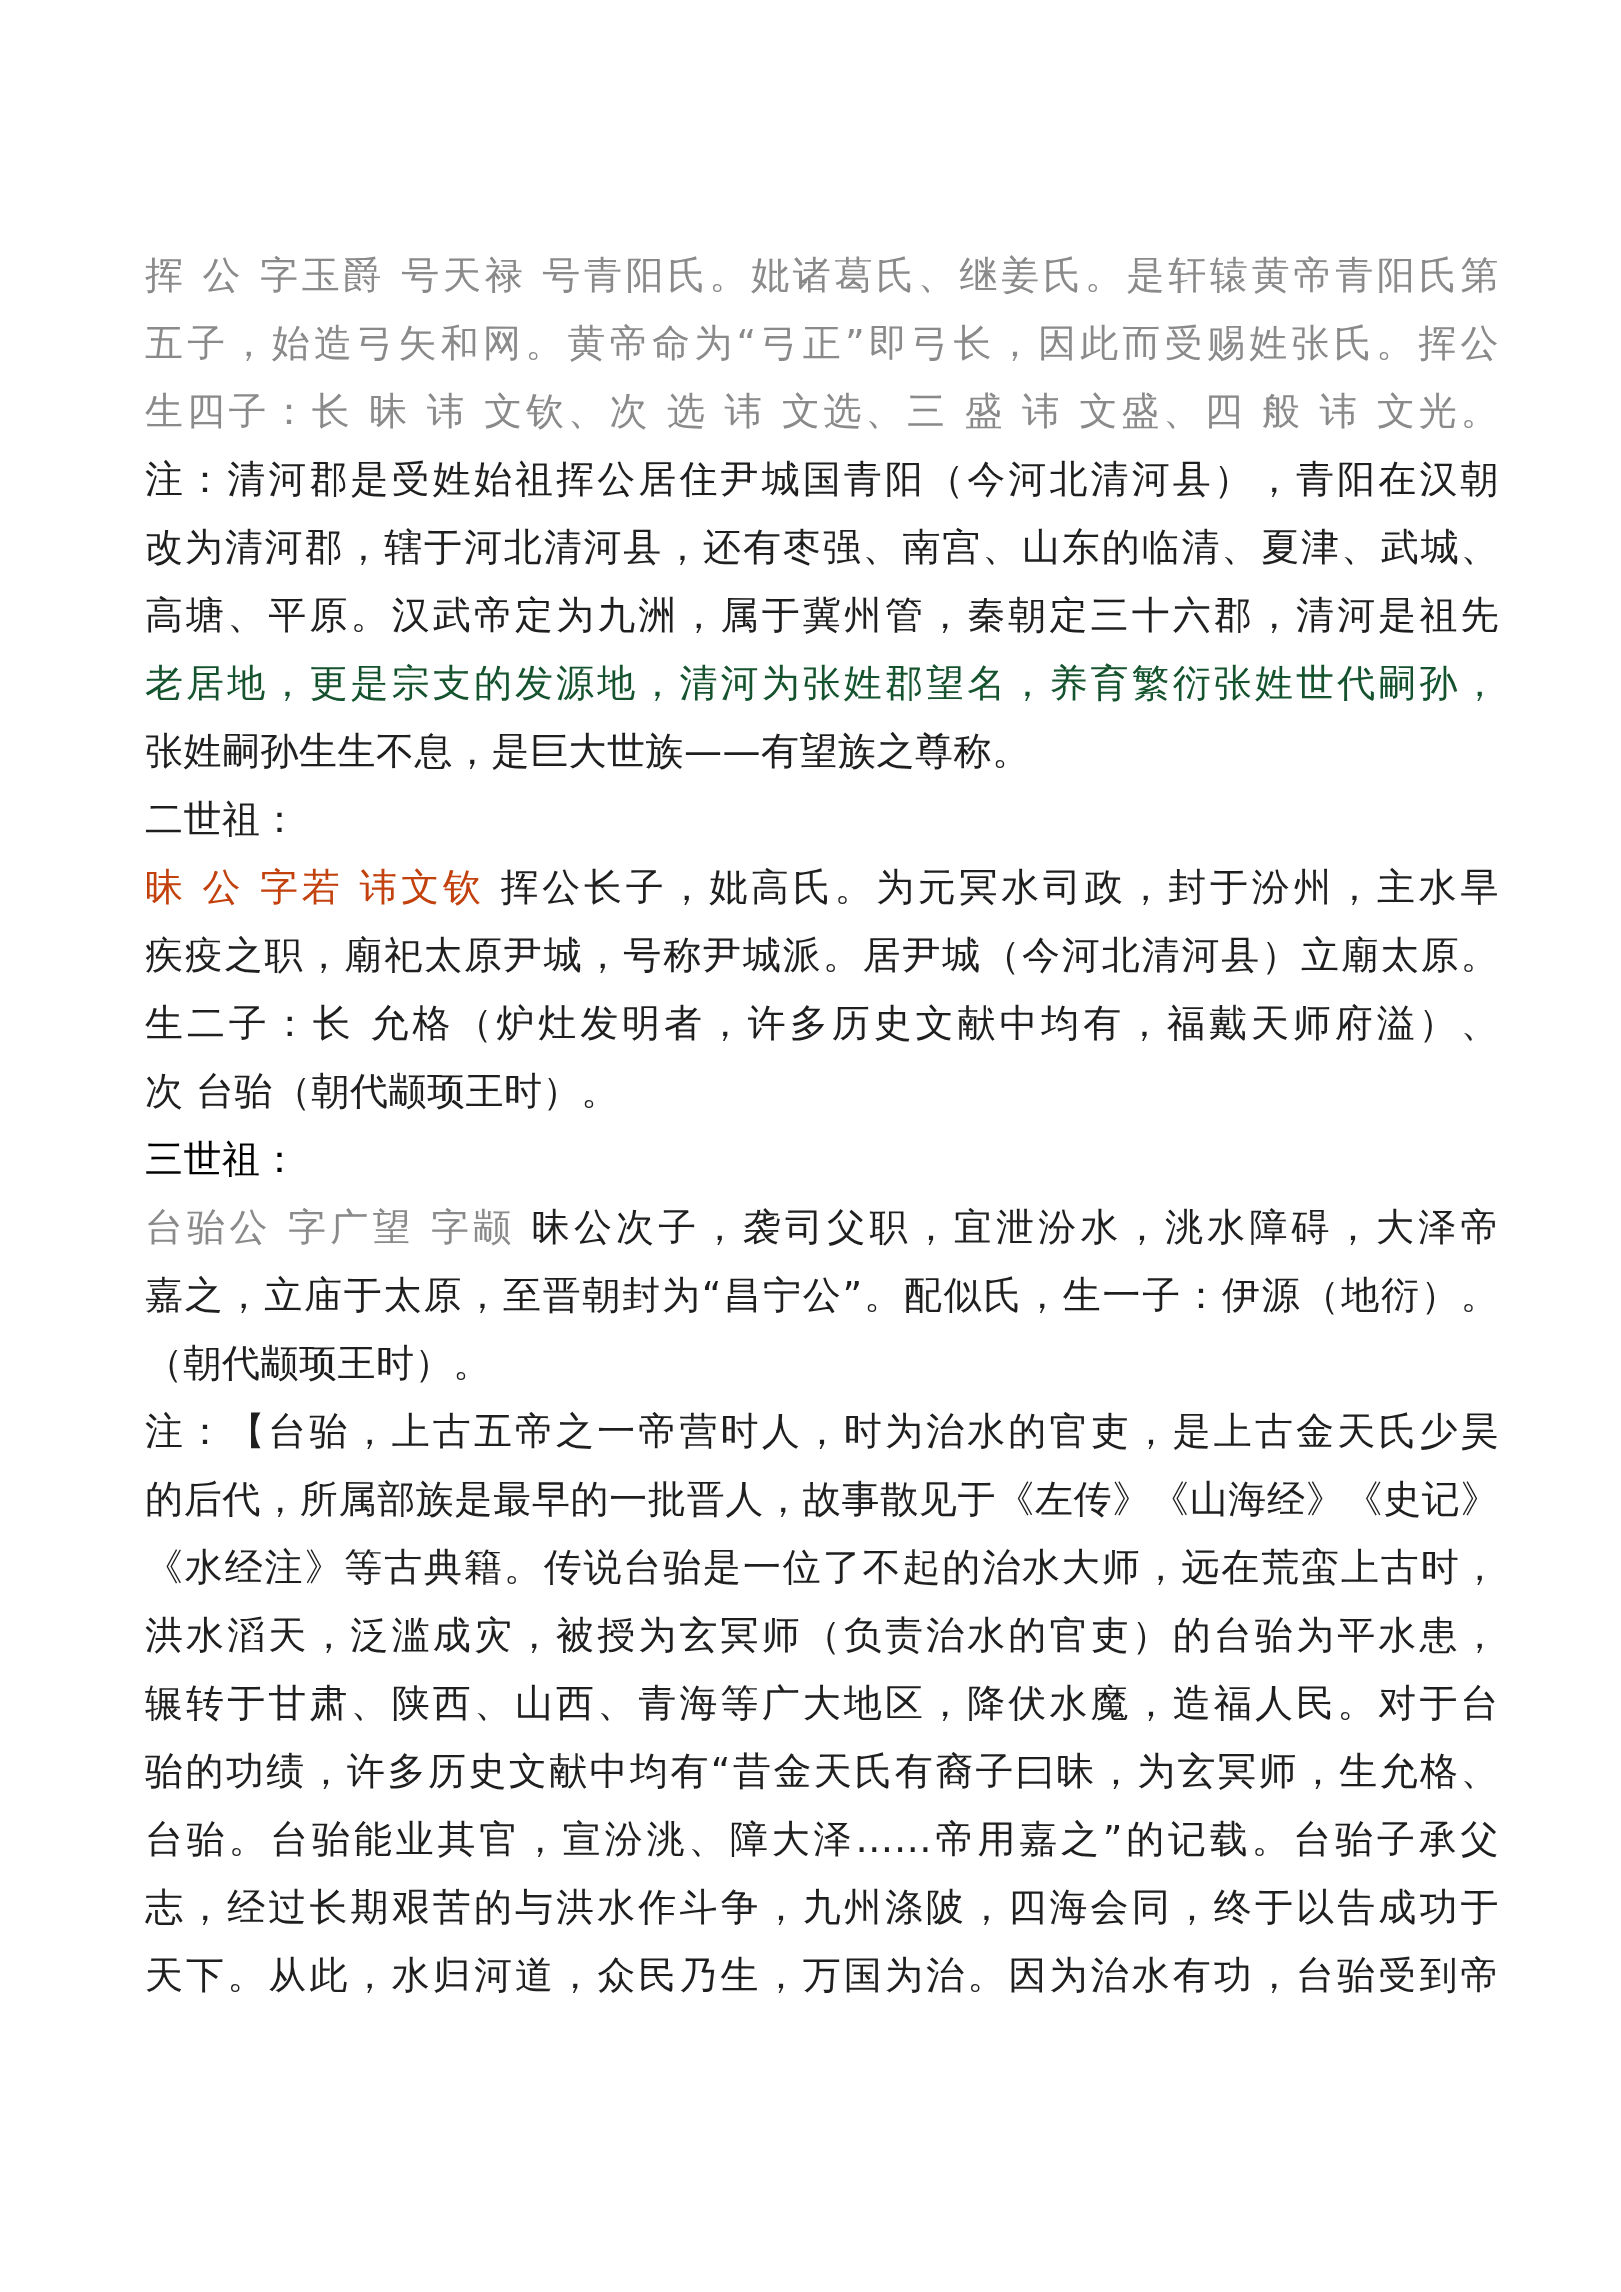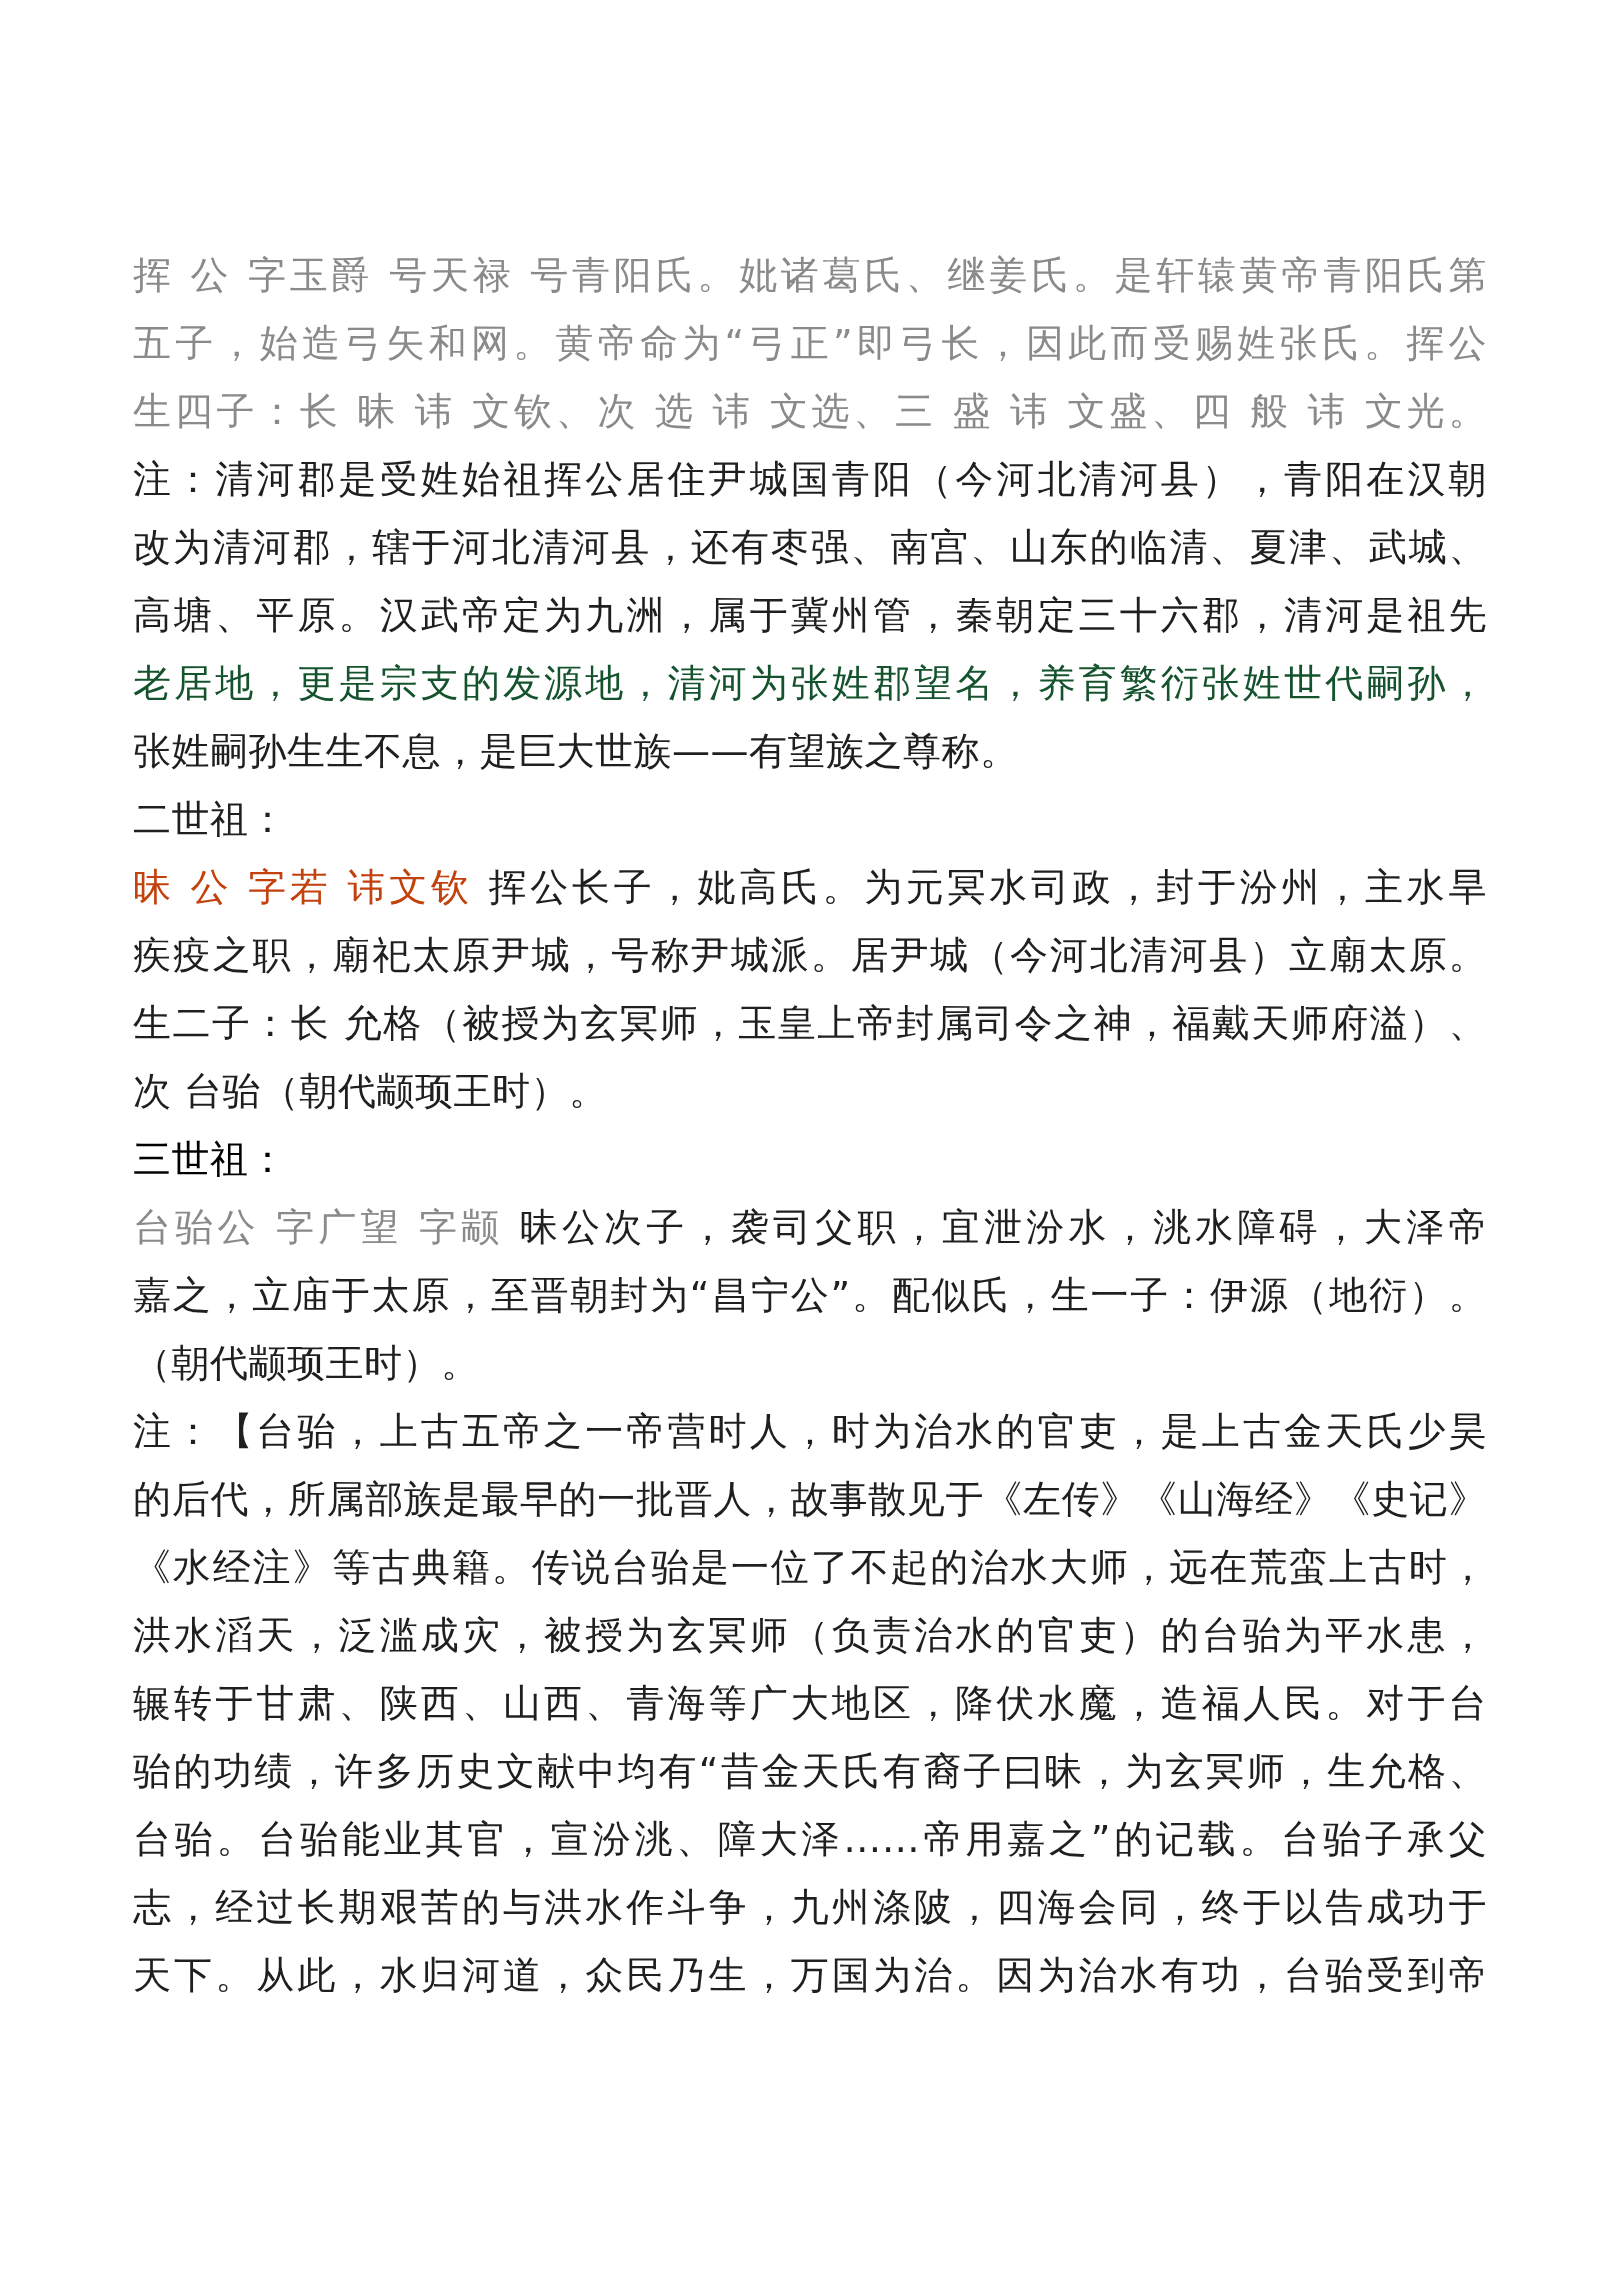--- a/index.html
+++ b/index.html
@@ -9,21 +9,21 @@
   }
   body {
     position: relative;
     width: 1621px;
     height: 2293px;
     overflow: hidden;
     font-family: "DejaVu Sans", "Liberation Sans", sans-serif;
   }
   .page {
     position: absolute;
-    left: 0; top: 0;
+    left: 12px; top: 0;
     width: 1488px;
     height: 2293px;
     background: #ffffff;
   }
   .doc {
     position: absolute;
     left: 133px;
     top: 241px;
     width: 1354px;
   }
@@ -52,21 +52,21 @@
       <div class="line justify"><span class="seg-gray" style="color: rgb(138, 138, 138);">五子，始造弓矢和网。黄帝命为“弓正”即弓长，因此而受赐姓张氏。挥公</span></div>
       <div class="line justify"><span class="seg-gray" style="color: rgb(138, 138, 138);">生四子：长 昧 讳 文钦、次 选 讳 文选、三 盛 讳 文盛、四 般 讳 文光。</span></div>
       <div class="line justify"><span class="seg-black" style="color: rgb(31, 31, 31);">注：清河郡是受姓始祖挥公居住尹城国青阳（今河北清河县），青阳在汉朝</span></div>
       <div class="line justify"><span class="seg-black" style="color: rgb(31, 31, 31);">改为清河郡，辖于河北清河县，还有枣强、南宫、山东的临清、夏津、武城、</span></div>
       <div class="line justify"><span class="seg-black" style="color: rgb(31, 31, 31);">高塘、平原。汉武帝定为九洲，属于冀州管，秦朝定三十六郡，清河是祖先</span></div>
       <div class="line justify"><span class="seg-black" style="color: #14532d;">老居地，更是宗支的发源地，清河为张姓郡望名，养育繁衍张姓世代嗣孙，</span></div>
       <div class="line"><span class="seg-black" style="color: rgb(31, 31, 31);">张姓嗣孙生生不息，是巨大世族——有望族之尊称。</span></div>
       <div class="line"><span class="seg-black" style="color: rgb(31, 31, 31);">二世祖：</span></div>
       <div class="line justify"><span class="seg-gray" style="color: #c2410c;">昧 公 字若 讳文钦 </span><span class="seg-black" style="color: rgb(31, 31, 31);">挥公长子，妣高氏。为元冥水司政，封于汾州，主水旱</span></div>
       <div class="line justify"><span class="seg-black" style="color: rgb(31, 31, 31);">疾疫之职，廟祀太原尹城，号称尹城派。居尹城（今河北清河县）立廟太原。</span></div>
-      <div class="line justify"><span class="seg-black" style="color: rgb(31, 31, 31);">生二子：长 允格（被授为玄冥师，玉皇上帝封属司令之神，福戴天师府溢）、</span></div>
+      <div class="line justify"><span class="seg-black" style="color: rgb(31, 31, 31);">生二子：长 允格（炉灶发明者，许多历史文献中均有，福戴天师府溢）、</span></div>
       <div class="line"><span class="seg-black" style="color: rgb(31, 31, 31);">次 台骀（朝代颛顼王时）。</span></div>
       <div class="line"><span class="seg-black" style="color: #000000;">三世祖：</span></div>
       <div class="line justify"><span class="seg-gray" style="color: rgb(138, 138, 138);">台骀公 字广望 字颛 </span><span class="seg-black" style="color: rgb(31, 31, 31);">昧公次子，袭司父职，宜泄汾水，洮水障碍，大泽帝</span></div>
       <div class="line justify"><span class="seg-black" style="color: rgb(31, 31, 31); margin-top: 28px;">嘉之，立庙于太原，至晋朝封为“昌宁公”。配似氏，生一子：伊源（地衍）。</span></div>
       <div class="line"><span class="seg-black" style="color: rgb(31, 31, 31);">（朝代颛顼王时）。</span></div>
       <div class="line justify"><span class="seg-black" style="color: rgb(31, 31, 31);">注：【台骀，上古五帝之一帝营时人，时为治水的官吏，是上古金天氏少昊</span></div>
       <div class="line justify"><span class="seg-black" style="color: rgb(31, 31, 31);">的后代，所属部族是最早的一批晋人，故事散见于《左传》《山海经》《史记》</span></div>
       <div class="line justify"><span class="seg-black" style="color: rgb(31, 31, 31);">《水经注》等古典籍。传说台骀是一位了不起的治水大师，远在荒蛮上古时，</span></div>
       <div class="line justify"><span class="seg-black" style="color: rgb(31, 31, 31);">洪水滔天，泛滥成灾，被授为玄冥师（负责治水的官吏）的台骀为平水患，</span></div>
       <div class="line justify"><span class="seg-black" style="color: rgb(31, 31, 31);">辗转于甘肃、陕西、山西、青海等广大地区，降伏水魔，造福人民。对于台</span></div>

